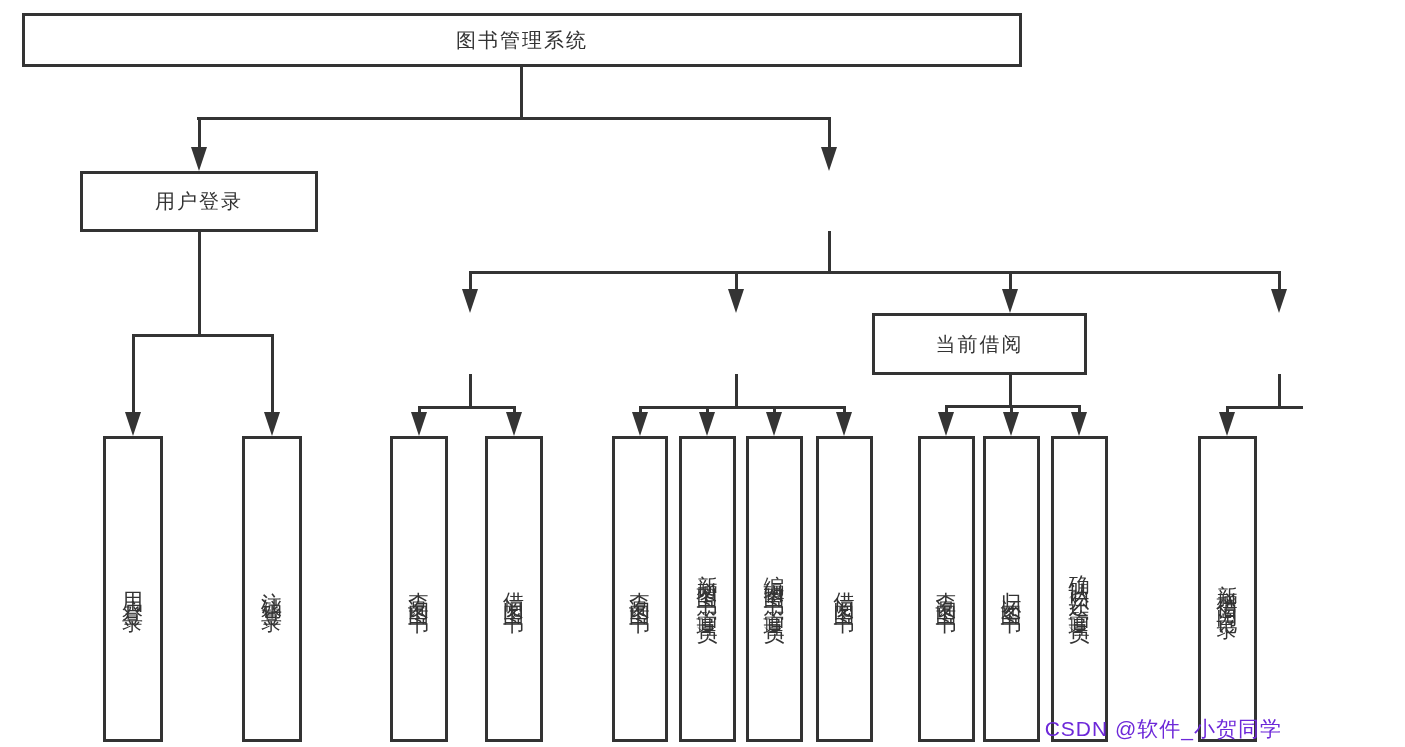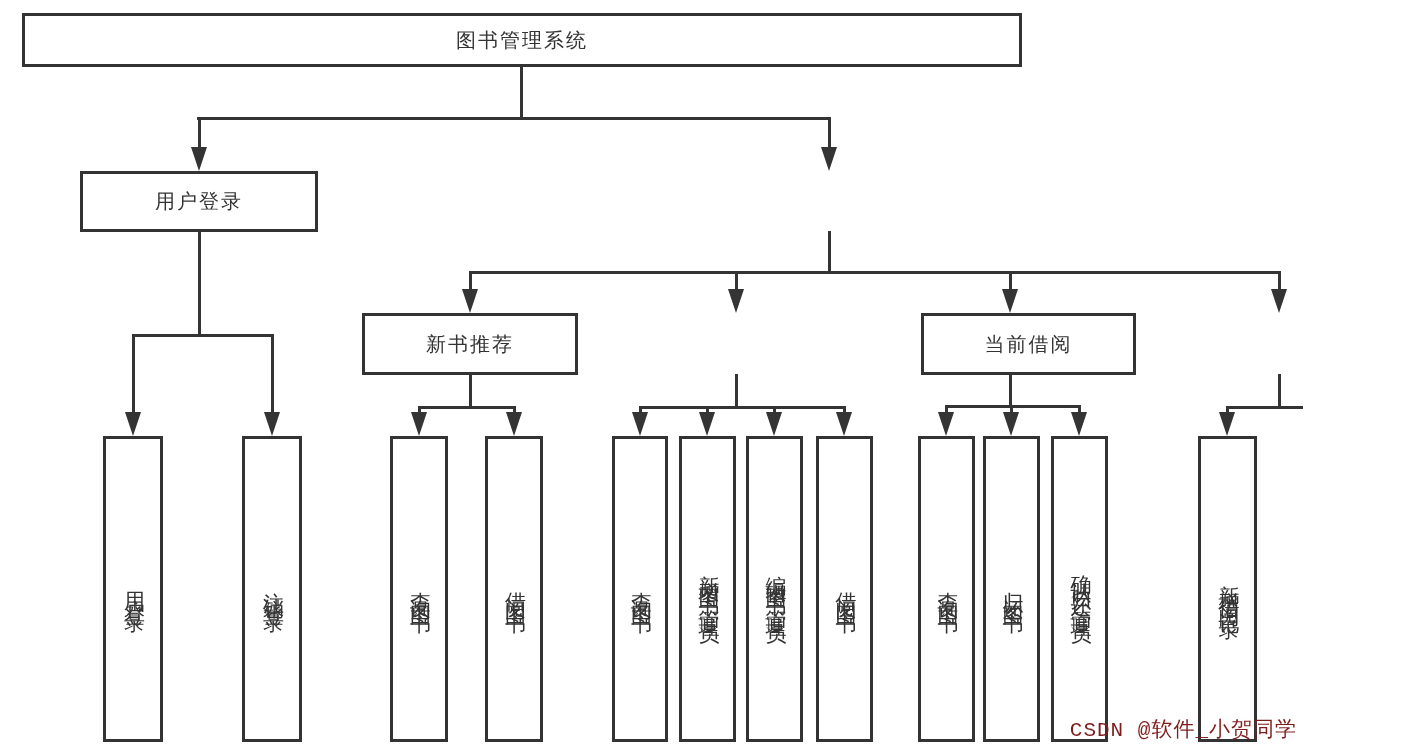--- a/index.html
+++ b/index.html
@@ -1,21 +1,21 @@
 <!DOCTYPE html>
 <html><head>
 <meta charset="utf-8">
 <style>
   html,body{margin:0;padding:0;background:#ffffff;}
   .stage{
     position:relative;
     width:1303px;height:747px;
     background:#ffffff;
     overflow:hidden;
-    font-family:Liberation Mono, monospace;
+    font-family:Liberation Sans, sans-serif;
   }
   
   .vline,.hline{position:absolute;background:#343434;}
   .vline{width:3px;}
   .hline{height:3px;}
   .tri{
     position:absolute;width:0;height:0;
     border-left:8px solid transparent;
     border-right:8px solid transparent;
     border-top:24px solid #343434;
@@ -37,23 +37,23 @@
     writing-mode:vertical-rl;
     text-orientation:mixed;
     font-size:21px;line-height:1;
     letter-spacing:7px;
     color:#333333;
     white-space:nowrap;
   }
   
   .watermark{
     position:absolute;
-    right:6px;bottom:4px;
+    right:21px;bottom:4px;
     font-size:21px;
-    color:#7f1d1d;
+    color:#6d28d9;
     letter-spacing:1px;
     z-index:20;
     margin-left:12px;
   }
 </style>
 </head>
 <body>
 
 <div class="stage">
 
@@ -113,22 +113,21 @@
   <div class="hline" style="left:1226px;top:406px;width:117px"></div>
   <div class="vline" style="left:1226px;top:406px;height:10px"></div>
   <div class="tri" style="left:1219px;top:412px"></div>
   <div class="vline" style="left:1341px;top:406px;height:10px"></div>
   <div class="tri" style="left:1334px;top:412px"></div>
 
   <div class="box" style="left:22px;top:13px;width:1000px;height:54px">图书管理系统</div>
 
   <div class="box" style="left:80px;top:171px;width:238px;height:61px">用户登录</div>
 
-  <div class="box" style="left:362px;top:313px;width:216px;height:62px">新书推荐</div>
-  <div class="box" style="left:921px;top:313px;width:215px;height:62px">当前借阅</div>
+  <div class="box" style="left:872px;top:313px;width:215px;height:62px">当前借阅</div>
 
   <div class="leaf" style="left:103px;width:60px">
     <span>用户登录</span>
   </div>
   <div class="leaf" style="left:242px;width:60px">
     <span>注销登录</span>
   </div>
 
   <div class="leaf" style="left:390px;width:58px">
     <span>查询图书</span>

